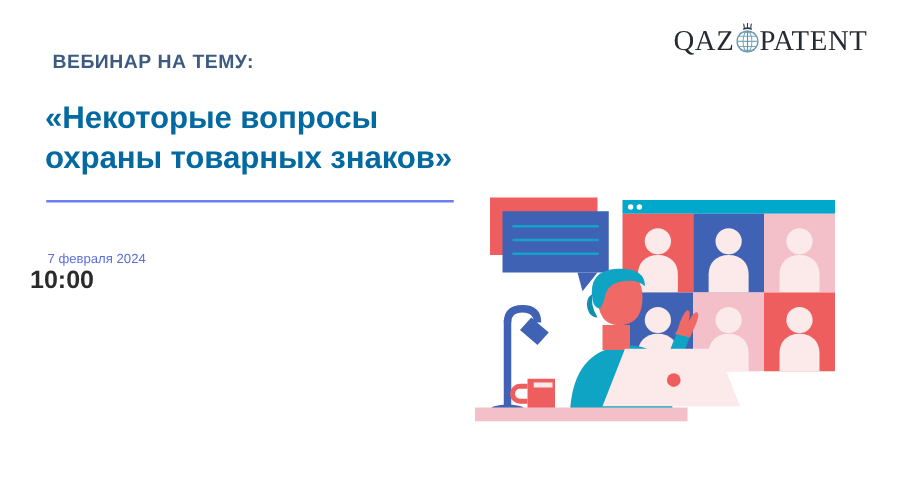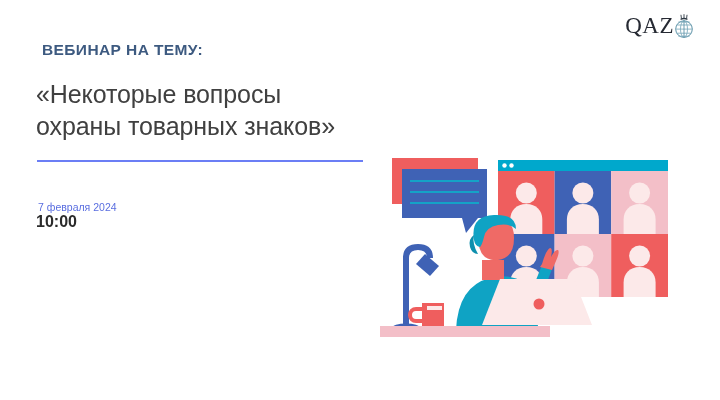--- a/index.html
+++ b/index.html
@@ -15,21 +15,21 @@
     font-family: "Liberation Sans", sans-serif;
     -webkit-font-smoothing: antialiased;
   }
 
   
   .logo {
     position: absolute;
     top: 14px;
     right: 26px;
     display: flex;
-    align-items: flex-start;
+    align-items: flex-end;
     height: 30px;
   }
   .logo-text {
     font-family: "Liberation Serif", serif;
     font-size: 23px;
     letter-spacing: 0.5px;
     color: #262a33;
     line-height: 1;
   }
   .logo-emblem {
@@ -48,45 +48,45 @@
     font-weight: bold;
     color: #3d5a80;
     letter-spacing: 0.4px;
   }
   .headline {
     position: absolute;
     left: 36px;
     top: 78px;
     width: 330px;
     font-size: 25px;
-    font-weight: normal;
-    color: #404040;
+    font-weight: bold;
+    color: #0369a1;
     line-height: 1.28;
     letter-spacing: -0.1px;
   }
   .divider {
     position: absolute;
     left: 37px;
     top: 160px;
     width: 326px;
     height: 2px;
     background: #6b7ef5;
   }
   .date {
     position: absolute;
     left: 38px;
     top: 201px;
     font-size: 10.5px;
     color: #5a6ee0;
   }
   .time {
     position: absolute;
-    left: 36px;
+    left: 24px;
     top: 213px;
-    font-size: 16px;
+    font-size: 20px;
     font-weight: bold;
     color: #2b2b2b;
   }
 
   
   .illustration {
     position: absolute;
     left: 378px;
     top: 140px;
     width: 330px;
@@ -105,20 +105,21 @@
       <path d="M9.4 4.2 L9.0 1.2 M12 3.8 L12 0.6 M14.6 4.2 L15.0 1.2" stroke="#2f3a45" stroke-width="0.9" fill="none" stroke-linecap="round"></path>
       <path d="M8.6 4.6 Q12 2.9 15.4 4.6 L15.4 6.0 Q12 4.5 8.6 6.0 Z" fill="#2f3a45"></path>
 
       <ellipse cx="12" cy="15.1" rx="8.3" ry="8.3" fill="#ffffff" stroke="#5f93a8" stroke-width="1"></ellipse>
       <ellipse cx="12" cy="15.1" rx="3.5" ry="8.3" fill="none" stroke="#7aa9bb" stroke-width="0.85"></ellipse>
       <path d="M3.7 15.1 H20.3 M4.6 11.0 H19.4 M4.6 19.2 H19.4 M6.4 8.0 H17.6 M6.4 22.2 H17.6" stroke="#7aa9bb" stroke-width="0.85" fill="none"></path>
 
       <path d="M12 6.4 V23.4" stroke="#5f93a8" stroke-width="0.9"></path>
     </svg>
   </span>
+  <span class="logo-text">PATENT</span>
 </div>
 
 <div class="eyebrow">ВЕБИНАР НА ТЕМУ:</div>
 <div class="headline">«Некоторые вопросы охраны товарных знаков»</div>
 <div class="divider"></div>
 <div class="date">7 февраля 2024</div>
 <div class="time">10:00</div>
 
 <div class="illustration">
   <svg viewBox="0 0 330 210" width="330" height="210" aria-hidden="true">

